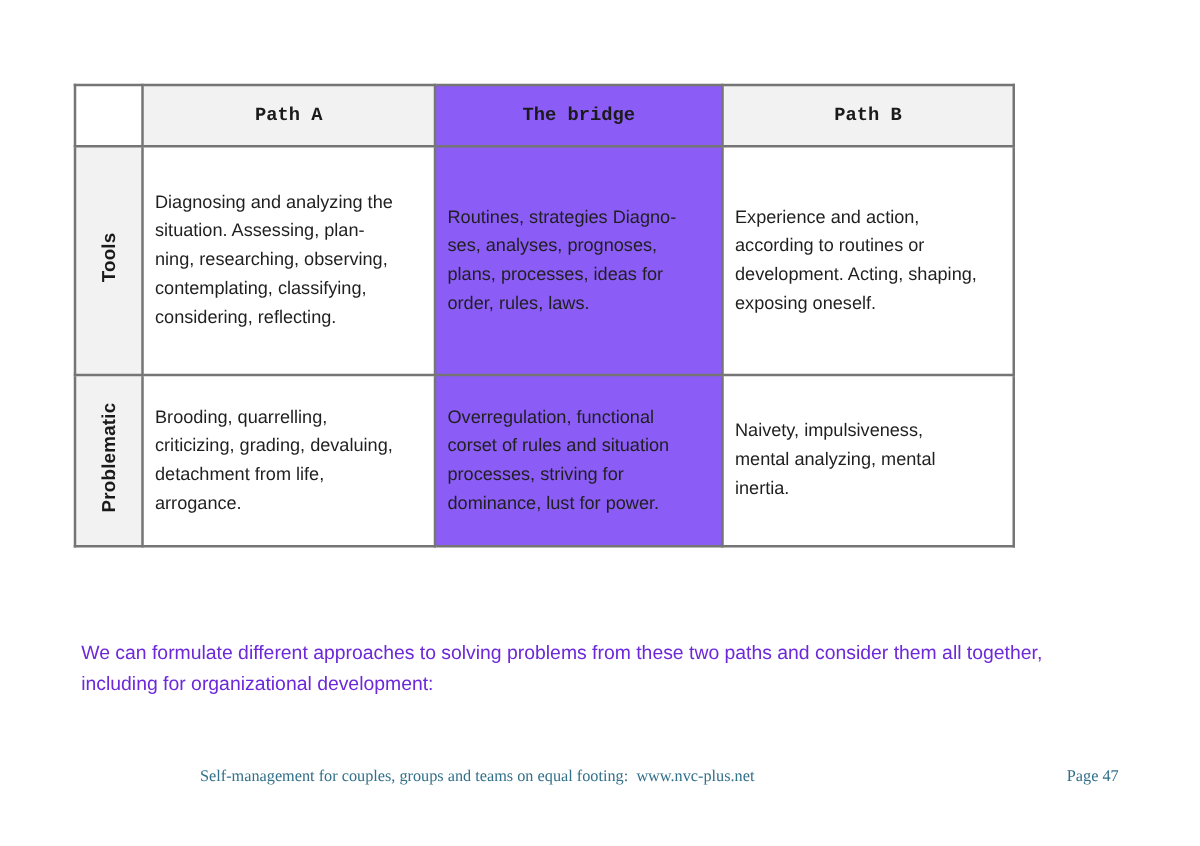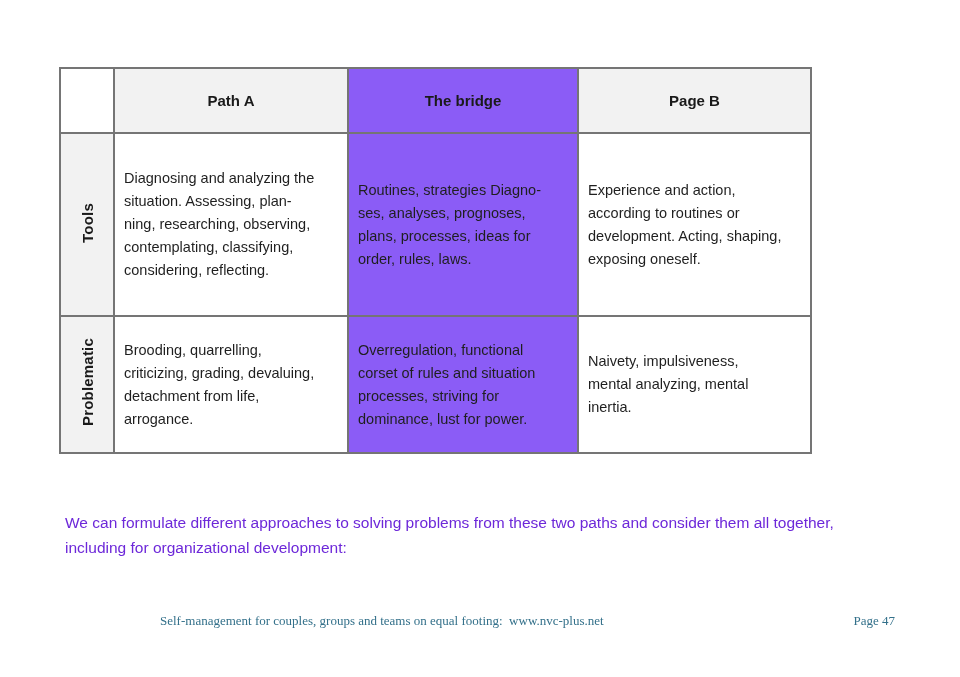--- a/index.html
+++ b/index.html
@@ -29,21 +29,21 @@
   .doc-table col.c-patha  { width: 234px; }
   .doc-table col.c-bridge { width: 230px; }
   .doc-table col.c-pathb  { width: 233px; }
 
   .doc-table th, .doc-table td {
     border: 2px solid #757575;
     vertical-align: middle;
     padding: 0;
   }
 
-  .doc-table tr.header-row    { height: 65px; }
+  .doc-table tr.header-row    { height: 49px; font-family: Liberation Mono, monospace; }
   .doc-table tr.tools-row     { height: 183px; }
   .doc-table tr.problem-row   { height: 137px; }
 
   .doc-table th {
     font-size: 15px;
     font-weight: bold;
     text-align: center;
     background: #f2f2f2;
     color: #1a1a1a;
   }
@@ -105,21 +105,21 @@
     <col class="c-label">
     <col class="c-patha">
     <col class="c-bridge">
     <col class="c-pathb">
   </colgroup>
   <tbody>
     <tr class="header-row">
       <th class="corner"></th>
       <th>Path A</th>
       <th class="bridge-bg">The bridge</th>
-      <th>Page B</th>
+      <th>Path B</th>
     </tr>
     <tr class="tools-row">
       <td class="label-cell">
         <span class="rotated">Tools</span>
       </td>
       <td class="cell">Diagnosing and analyzing the
 situation. Assessing, plan-
 ning, researching, observing,
 contemplating, classifying,
 considering, reflecting.</td>

